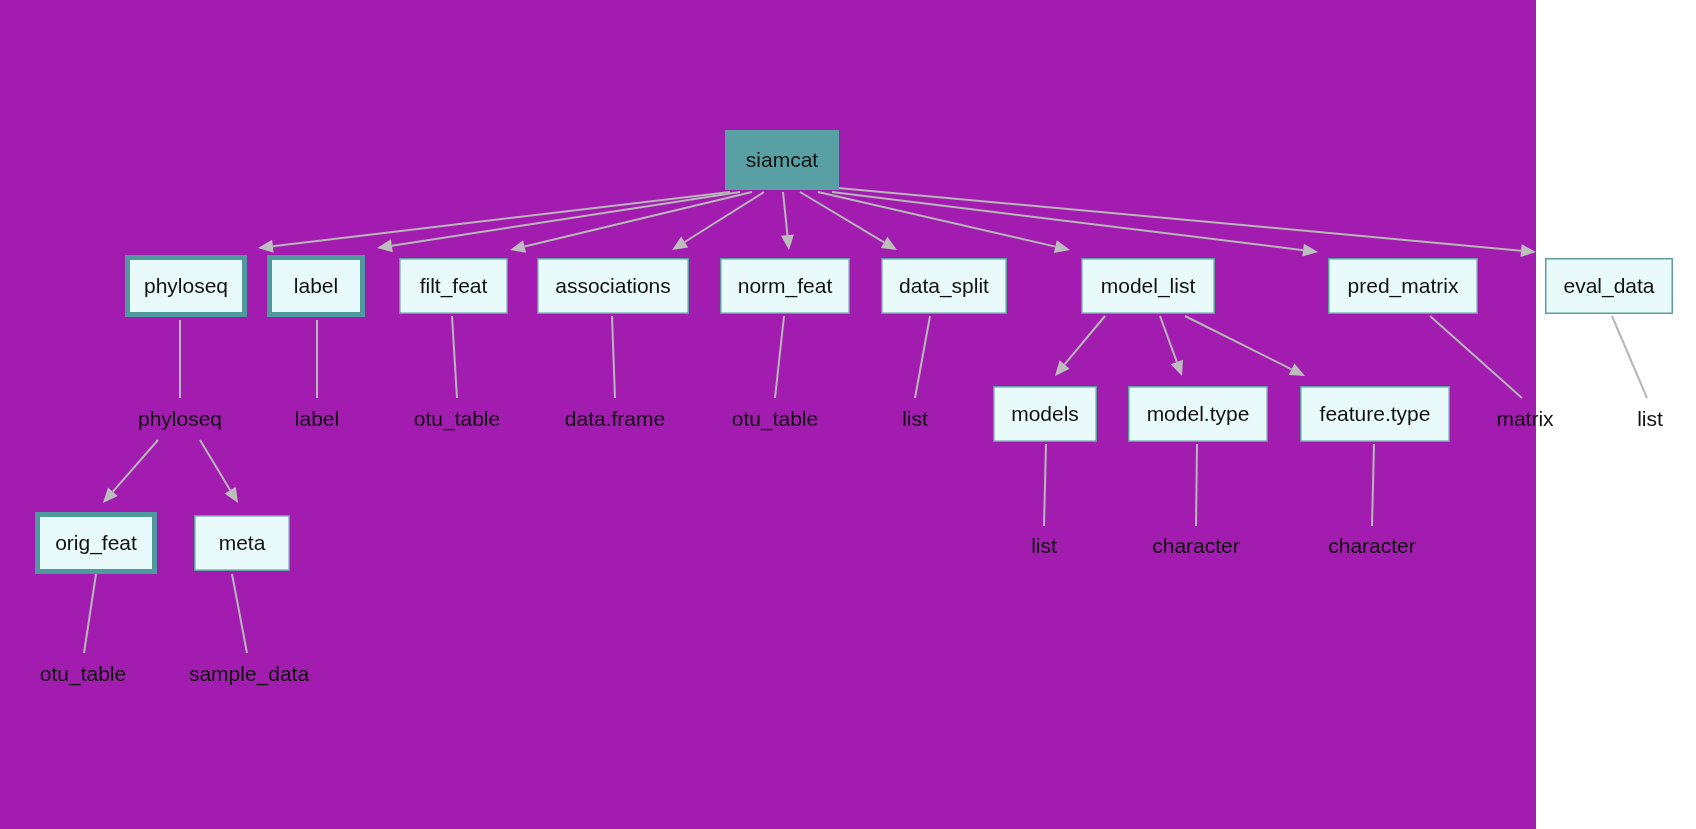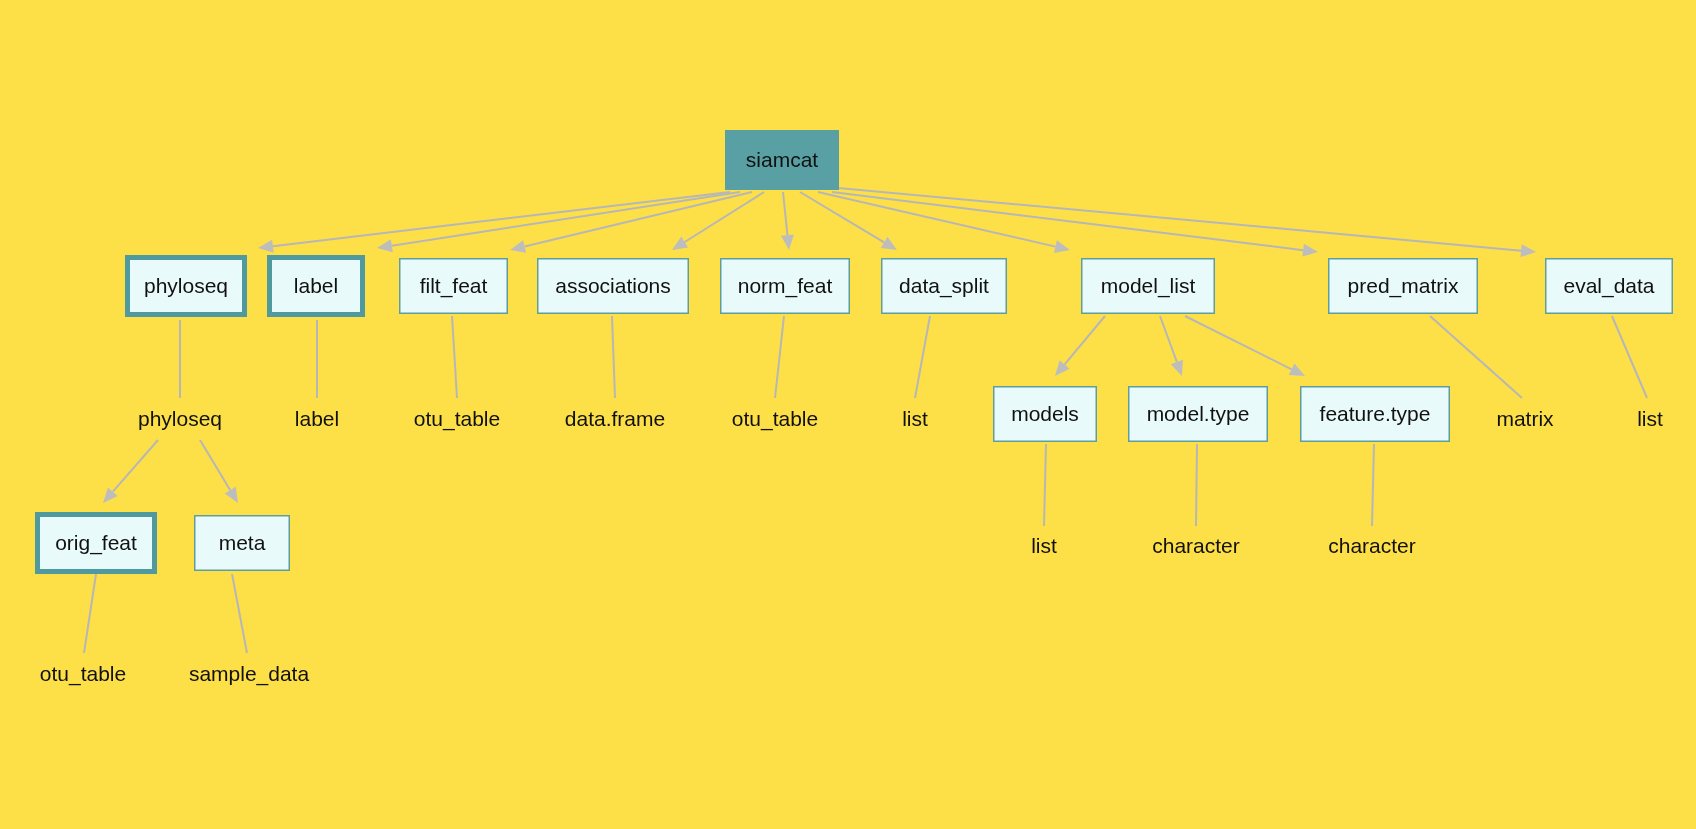--- a/index.html
+++ b/index.html
@@ -8,23 +8,23 @@
     background: #ffffff;
   }
   body {
     width: 1696px;
     height: 829px;
     font-family: "Liberation Sans", sans-serif;
     overflow: hidden;
   }
   #diagram-root {
     position: relative;
-    width: 1696px;
+    width: 1536px;
     height: 829px;
-    background: #fde047;
+    background: #a21caf;
   }
   svg#diagram-svg {
     position: absolute;
     top: 0;
     left: 0;
     width: 1696px;
     height: 829px;
     display: block;
   }
   .node-box {

